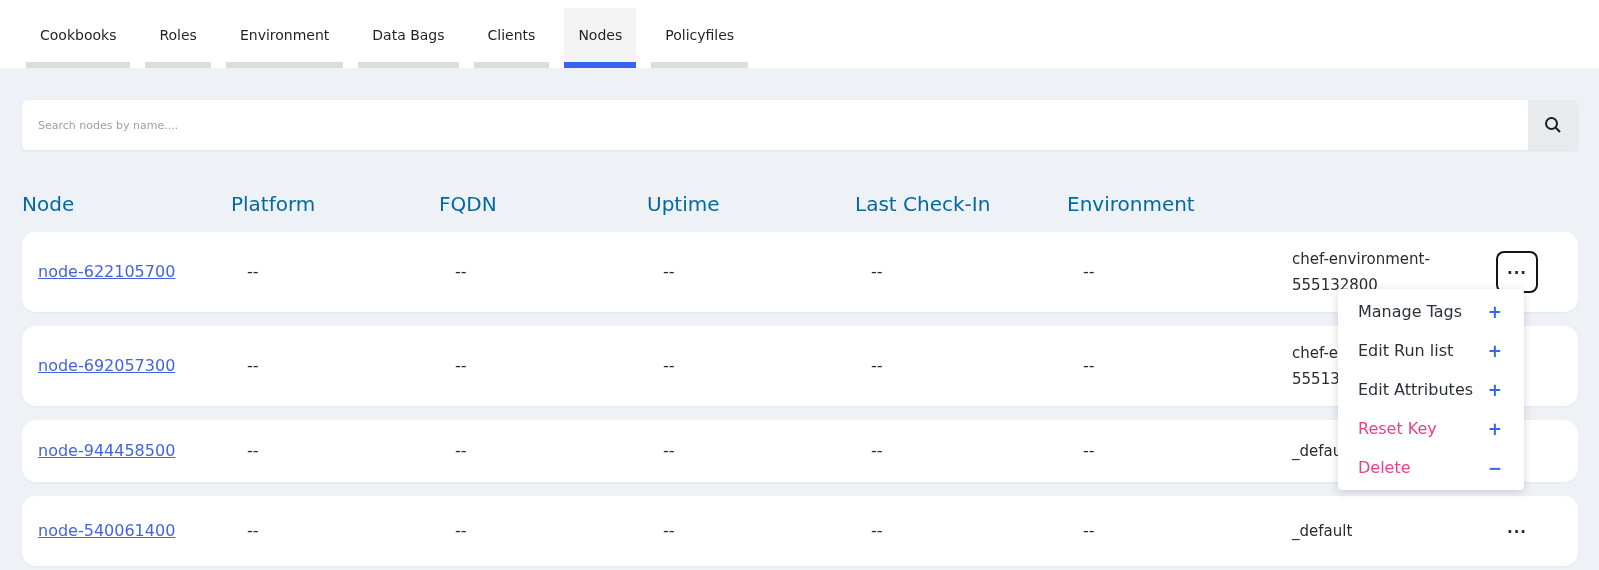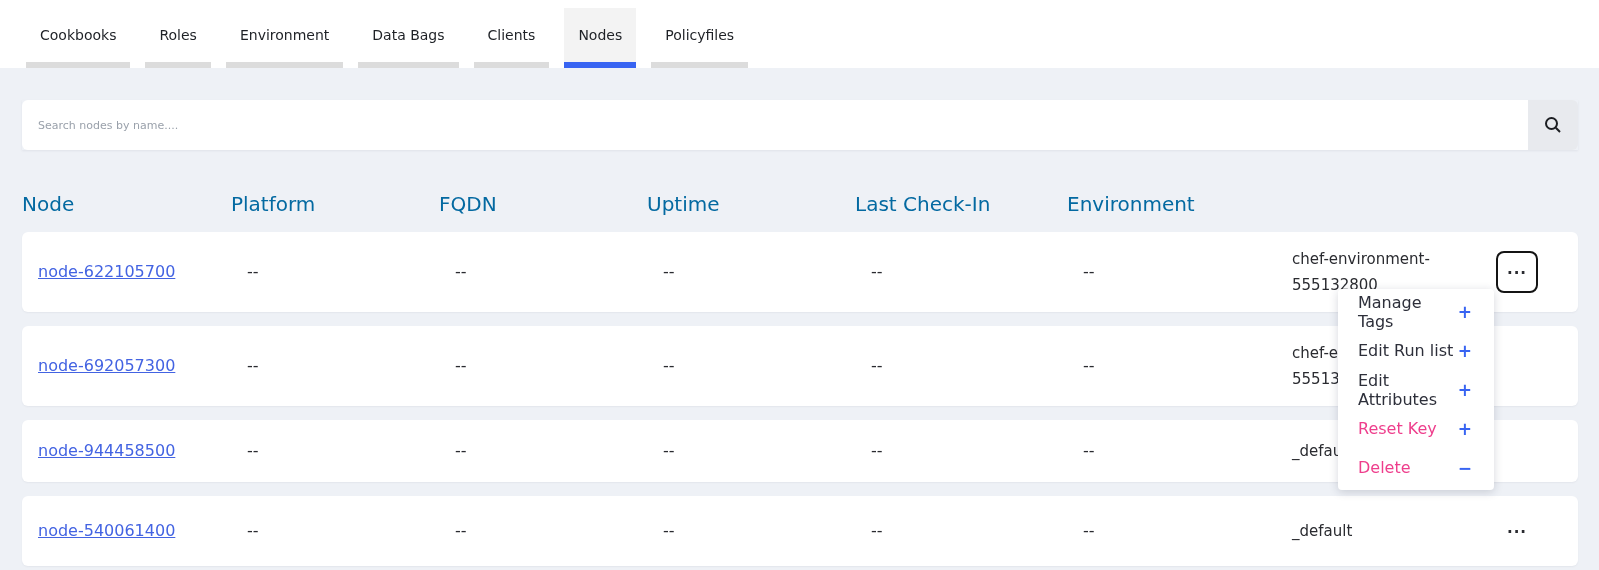--- a/index.html
+++ b/index.html
@@ -25,34 +25,34 @@
                 padding:0 16px;font-size:11px;color:var(--text-dark);font-family:inherit;}
   .search-input::placeholder{color:var(--placeholder-gray);}
   .search-btn{width:50px;border:none;background:var(--search-button-bg);border-radius:0 6px 6px 0;
               display:flex;align-items:center;justify-content:center;cursor:pointer;}
 
   
   .grid{display:grid;grid-template-columns:209px 208px 208px 208px 212px 209px 188px 1fr;align-items:center;}
   .thead{position:absolute;left:6px;top:188px;width:1556px;padding:0 16px;font-size:20px;color:#0369a1;}
   .th{padding:4px 0;}
   .tbody{position:absolute;left:22px;top:232px;width:1556px;}
-  .card{background:#fff;border-radius:6px;margin-bottom:14px;padding:14px 16px;min-height:62px;
+  .card{background:#fff;border-radius:14px;margin-bottom:14px;padding:14px 16px;min-height:62px;
         box-shadow:0 1px 2px rgba(60,64,90,.06);}
   .cell{font-size:16px;color:#2a2b30;line-height:26px;}
   .node-link{color:var(--link-blue);text-decoration:underline;cursor:pointer;}
   .env{font-size:15px;white-space:pre-line;padding-right:10px;}
   .actions{justify-self:end;margin-right:24px;}
   .kebab{width:42px;height:42px;border:none;background:transparent;border-radius:8px;cursor:pointer;
          font-family:inherit;font-size:15px;font-weight:700;letter-spacing:1px;color:#2a2b30;
          display:flex;align-items:center;justify-content:center;}
   .kebab span{transform:translateY(-3px);}
   .kebab.focused{border:2px solid #141414;background:#fff;}
 
   
-  .menu{position:absolute;left:1338px;top:289px;width:156px;background:#fff;border-radius:4px;
+  .menu{position:absolute;left:1338px;top:289px;width:186px;background:#fff;border-radius:4px;
         box-shadow:0 2px 10px rgba(30,34,60,.18);padding:3px 0;z-index:10;}
   .menu-item{height:39px;display:flex;align-items:center;justify-content:space-between;
              padding:0 22px 0 20px;font-size:16px;color:#2d2f3a;cursor:pointer;}
   .menu-item.danger .menu-label{color:var(--danger-pink);}
   .menu-glyph{color:var(--accent-blue);font-weight:700;font-size:17px;}
 </style>
 </head>
 <body>
 
 <div class="page">

